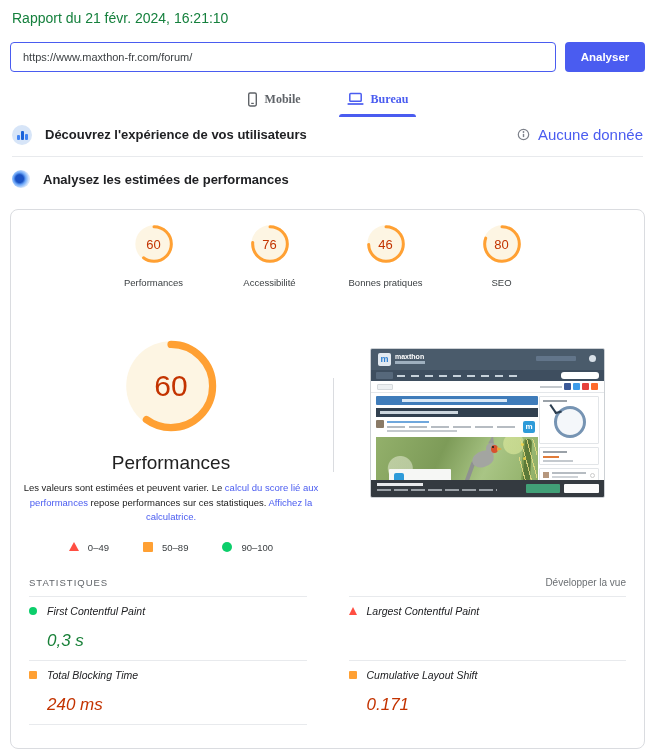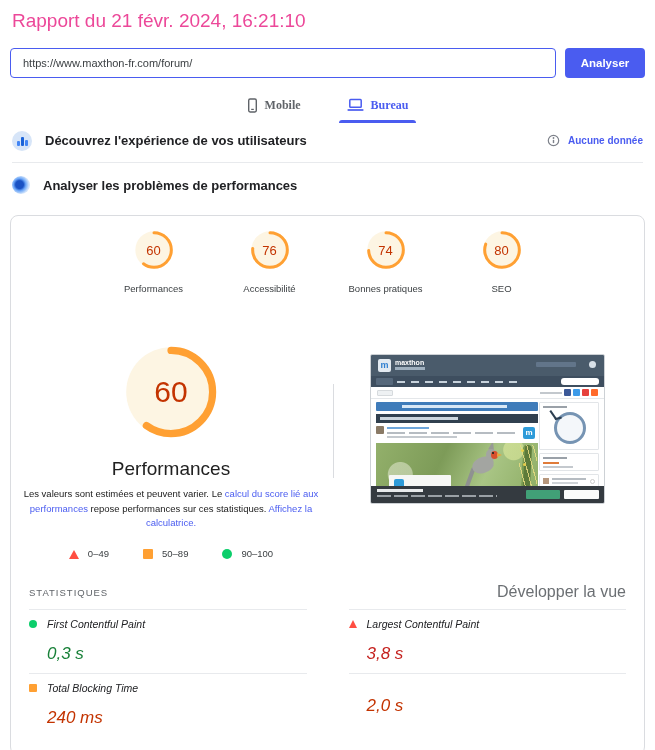--- a/index.html
+++ b/index.html
@@ -5,39 +5,39 @@
   * { margin:0; padding:0; box-sizing:border-box; }
   html,body { width:655px; height:750px; overflow:hidden; background:#fff;
     font-family:"Liberation Sans", sans-serif; color:#202124; }
   :root{
     --accent:#4a5cf0; --average:#ffa033; --average-text:#c33300;
     --good:#0cce6b; --good-text:#188038; --poor:#ff4e42; --poor-text:#c5221f;
     --hair:#e8eaed; --border:#dadce0; --muted:#5f6368;
   }
 
   
-  .page-title{ font-size:19px; font-weight:400; color:#ec4899; margin:10px 0 16px 12px; }
+  .page-title{ font-size:14px; font-weight:400; color:#15803d; margin:10px 0 16px 12px; }
   .url-row{ display:flex; gap:9px; margin:11px 10px 0; }
   .url-input{ flex:1; height:30px; border:1.5px solid var(--accent); border-radius:4px;
     padding:8px 12px; font-size:11px; color:#3c4043; font-family:inherit; outline:none; }
   .analyze-btn{ width:80px; height:30px; background:var(--accent); color:#fff; border:none;
     border-radius:4px; font-size:11.5px; font-weight:700; font-family:inherit; cursor:pointer; }
 
   .tabs{ display:flex; justify-content:center; gap:30px; margin-top:13px; height:28px;font-family:Liberation Serif, serif; }
   .tab{ position:relative; display:flex; align-items:center; gap:7px; padding:0 8px;
     font-size:12px; font-weight:600; color:var(--muted); cursor:pointer; }
   .tab.active{ color:var(--accent); }
   .tab.active::after{ content:""; position:absolute; left:0; right:0; bottom:-4px; height:3px;
     background:var(--accent); border-radius:3px 3px 0 0; }
 
   .section-row{ display:flex; align-items:center; margin:0 12px; height:44px; }
   .section-row.bordered{ border-bottom:1px solid var(--hair); }
   .section-title{ font-size:13px; font-weight:700; color:#202124; margin-left:13px; }
   .row-right{ margin-left:auto; display:flex; align-items:center; gap:8px; }
-  .no-data-link{ font-size:10px; font-weight:700; color:var(--accent); text-decoration:none; }
+  .no-data-link{ font-size:15px; font-weight:400; color:var(--accent); text-decoration:none; }
   .crux-ic{ width:20px; height:20px; border-radius:50%; background:#d7e5f8; position:relative; flex:none; }
   .crux-ic i{ position:absolute; bottom:5px; width:2.5px; background:#4285f4; border-radius:1px; }
   .crux-ic i:nth-child(1){ left:5px; height:5px; }
   .crux-ic i:nth-child(2){ left:9px; height:9px; background:#1a62d8; }
   .crux-ic i:nth-child(3){ left:13px; height:6px; }
   .lab-ic{ width:18px; height:18px; border-radius:50%; flex:none;
     background:radial-gradient(circle at 42% 48%, #1a52c4 0 28%, #6ea8f8 44%, #cfe2fb 66%, #f2f7fe 100%); }
   .info-ic{ color:#7d818a; display:block; }
 
   
@@ -59,32 +59,32 @@
   .glabel{ margin-top:9px; font-size:9.5px; color:#3c4043; }
 
   .perf-section{ display:flex; margin-top:50px; }
   .perf-left{ width:320px; text-align:center; flex:none; }
   .v-divider{ position:absolute; left:322px; top:168px; width:1px; height:94px; background:var(--border); }
   .perf-right{ flex:1; display:flex; justify-content:center; align-items:flex-start; padding-top:10px; }
   .perf-title{ font-size:19px; font-weight:400; color:#212121; margin-top:14px; }
   .perf-desc{ width:302px; margin:7px auto 0; font-size:9.5px; line-height:1.55; color:#212121; }
   .perf-desc a{ color:var(--accent); text-decoration:none; }
   .legend{ display:flex; justify-content:center; gap:34px; margin-top:17px; }
-  .legend-item{ display:flex; align-items:flex-end; gap:9px; font-size:9.5px; color:#3c4043; }
+  .legend-item{ display:flex; align-items:flex-start; gap:9px; font-size:9.5px; color:#3c4043; }
   .shape{ display:inline-block; }
   .shape.poor{ width:0; height:0; border-left:5.5px solid transparent;
     border-right:5.5px solid transparent; border-bottom:9.5px solid var(--poor); }
   .shape.average{ width:10px; height:10px; background:var(--average); border-radius:1px; }
   .shape.good{ width:10px; height:10px; background:var(--good); border-radius:50%; }
 
   
   .stats{ margin:24px 18px 0; }
   .stats-head{ display:flex; justify-content:space-between; align-items:center; }
   .stats-label{ font-size:9.5px; letter-spacing:1px; color:var(--muted); }
-  .expand-link{ font-size:16px; color:#6b6f73; cursor:pointer; }
+  .expand-link{ font-size:10px; color:#6b6f73; cursor:pointer; }
   .metrics{ display:grid; grid-template-columns:1fr 1fr; column-gap:42px; margin-top:8px; }
   .metric{ border-top:1px solid var(--hair); padding:8px 0 9px;font-style:italic; }
   .mhead{ display:flex; align-items:center; gap:10px; font-size:10.5px; color:#202124; }
   .mshape{ flex:none; }
   .metric.good .mshape{ width:8px; height:8px; border-radius:50%; background:var(--good); }
   .metric.average .mshape{ width:8px; height:8px; background:var(--average); border-radius:1px; }
   .metric.poor .mshape{ width:0; height:0; border-left:4.5px solid transparent;
     border-right:4.5px solid transparent; border-bottom:8px solid var(--poor); }
   .mval{ margin:14px 0 0 18px; font-size:17px; }
   .metric.good .mval{ color:var(--good-text); }
@@ -214,21 +214,21 @@
       <circle cx="7" cy="7" r="5.6" fill="none" stroke="currentColor" stroke-width="1.3"></circle>
       <line x1="7" y1="6.3" x2="7" y2="9.8" stroke="currentColor" stroke-width="1.5"></line>
       <circle cx="7" cy="4.3" r="0.95" fill="currentColor"></circle>
     </svg>
     <a class="no-data-link" href="#">Aucune donnée</a>
   </span>
 </div>
 
 <div class="section-row">
   <span class="lab-ic"></span>
-  <span class="section-title">Analyser les problèmes de performances</span>
+  <span class="section-title">Analysez les estimées de performances</span>
 </div>
 
 <div class="card">
 
   <div class="scores-row">
     <div class="score-item">
       <div class="gauge sm g-avg">
         <svg viewBox="0 0 120 120">
             <circle class="gbg" cx="60" cy="60" r="56"></circle>
             <circle class="arc" cx="60" cy="60" r="52" transform="rotate(-90 60 60)" stroke-dasharray="196.03538158400312 326.7256359733385"></circle>
@@ -246,21 +246,21 @@
         <span class="gnum">76</span>
       </div>
       <div class="glabel">Accessibilité</div>
     </div>
     <div class="score-item">
       <div class="gauge sm g-avg">
         <svg viewBox="0 0 120 120">
             <circle class="gbg" cx="60" cy="60" r="56"></circle>
             <circle class="arc" cx="60" cy="60" r="52" transform="rotate(-90 60 60)" stroke-dasharray="241.7769706202705 326.7256359733385"></circle>
           </svg>
-        <span class="gnum">74</span>
+        <span class="gnum">46</span>
       </div>
       <div class="glabel">Bonnes pratiques</div>
     </div>
     <div class="score-item">
       <div class="gauge sm g-avg">
         <svg viewBox="0 0 120 120">
             <circle class="gbg" cx="60" cy="60" r="56"></circle>
             <circle class="arc" cx="60" cy="60" r="52" transform="rotate(-90 60 60)" stroke-dasharray="261.3805087786708 326.7256359733385"></circle>
           </svg>
         <span class="gnum">80</span>
@@ -389,28 +389,34 @@
             <span class="mshape"></span>
           <span class="mname">First Contentful Paint</span>
           </div>
         <div class="mval">0,3 s</div>
       </div>
       <div class="metric poor">
         <div class="mhead">
             <span class="mshape"></span>
           <span class="mname">Largest Contentful Paint</span>
           </div>
-        <div class="mval">3,8 s</div>
       </div>
       <div class="metric average">
         <div class="mhead">
             <span class="mshape"></span>
           <span class="mname">Total Blocking Time</span>
           </div>
         <div class="mval">240 ms</div>
       </div>
       <div class="metric average">
+        <div class="mhead">
+            <span class="mshape"></span>
+          <span class="mname">Cumulative Layout Shift</span>
+          </div>
+        <div class="mval">0.171</div>
+      </div>
+      <div class="metric average">
         <div class="mval">2,0 s</div>
       </div>
     </div>
   </div>
 
 </div>
 
 </body></html>

